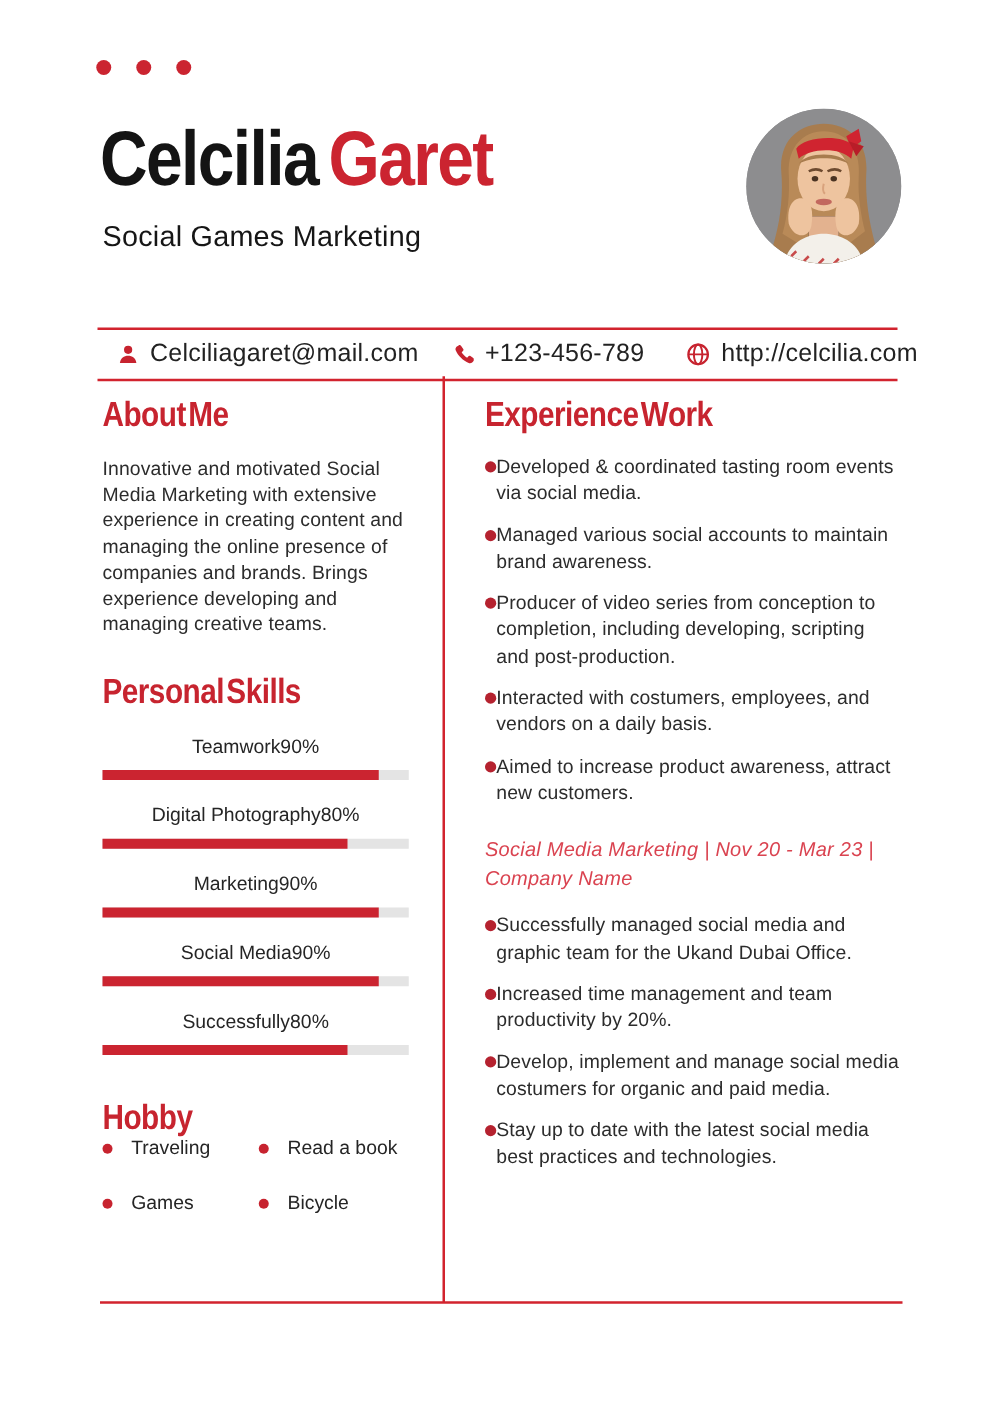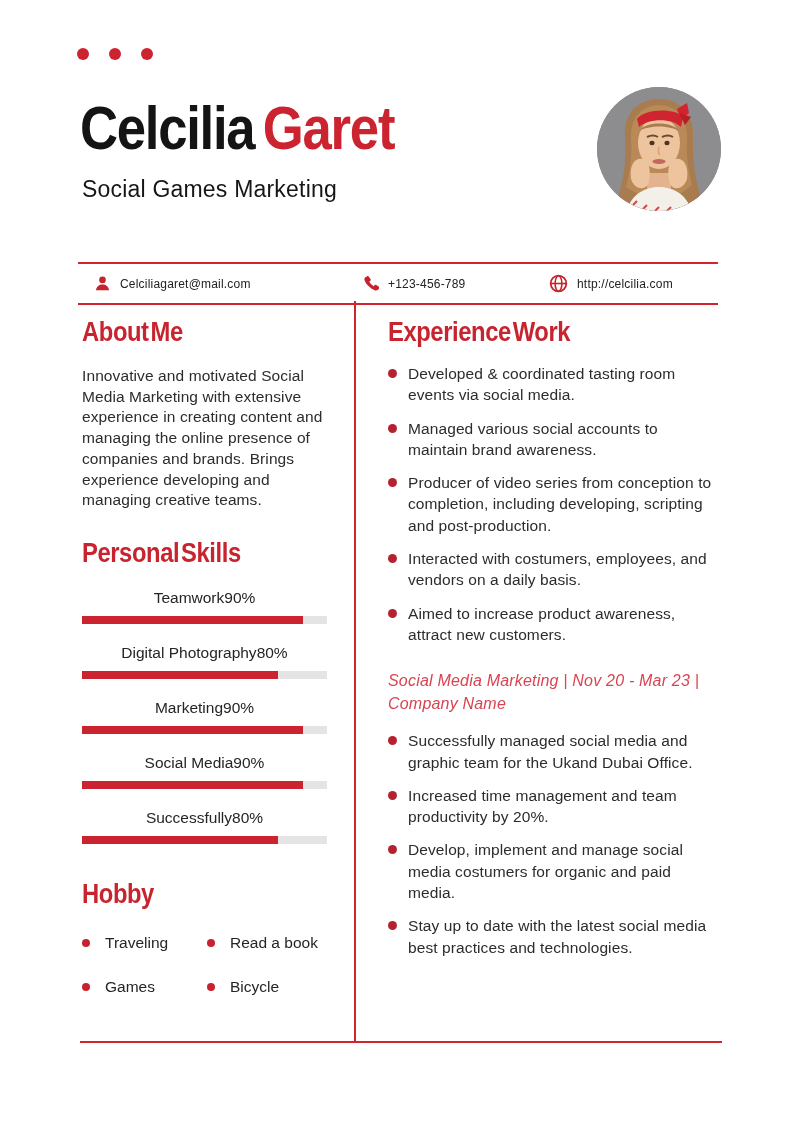--- a/index.html
+++ b/index.html
@@ -32,21 +32,21 @@
   }
   .avatar svg{display:block;width:100%;height:100%;}
   
   .contact{
     position:absolute;left:78px;top:262px;width:640px;height:39px;
     border-top:2px solid #d2232e;border-bottom:2px solid #d2232e;
   }
   .contact-item{
     position:absolute;top:0;height:100%;
     display:flex;align-items:center;gap:9px;
-    font-size:12px;color:#222;letter-spacing:.2px;
+    font-size:20px;color:#222;letter-spacing:.2px;
   }
   .contact-item svg{display:block;}
   .ci-email{left:16px;}
   .ci-phone{left:284px;}
   .ci-web{left:471px;}
   
   .divider-v{position:absolute;left:354px;top:301px;width:2px;height:741px;background:#d2232e;}
   .rule-bottom{position:absolute;left:80px;top:1041px;width:642px;height:2px;background:#d2232e;}
   .col-left{position:absolute;left:82px;top:316px;width:245px;}
   .col-right{position:absolute;left:388px;top:316px;width:332px;}
@@ -64,32 +64,32 @@
   .skills-title{margin-top:26px;}
   .skills-list{margin-top:6px;}
   .skill{margin-top:20px;}
   .skill-row{display:flex;justify-content:center;align-items:baseline;
     font-size:15.5px;color:#252525;}
   .skill-track{margin-top:9px;height:8px;background:#e4e4e4;}
   .skill-fill{height:100%;background:#cb2430;}
   
   .hobby-title{margin-top:34px;}
   .hobby-grid{
-    margin-top:24px;display:grid;grid-template-columns:125px 1fr;
+    display:grid;grid-template-columns:125px 1fr;
     row-gap:26px;
   }
   .hobby-item{display:flex;align-items:center;gap:15px;font-size:15.5px;color:#252525;}
   .hobby-item .bullet{flex:0 0 8px;width:8px;height:8px;border-radius:50%;background:#c7232f;}
   
   .job-meta{
     margin:16px 0 0 0;font-size:16px;line-height:23px;
     font-style:italic;color:#da4350;letter-spacing:.2px;
   }
   .bullets{margin-top:15px;}
-  .bullet-li{display:flex;gap:11px;margin-bottom:12px;}
+  .bullet-li{display:flex;margin-bottom:12px;}
   .bullet-li .bullet{flex:0 0 9px;width:9px;height:9px;border-radius:50%;background:#b5222f;margin-top:6px;}
   .bullet-li .btext{font-size:15.5px;line-height:21.3px;color:#2c2c2c;letter-spacing:.1px;}
   .job2-meta{margin-top:24px;}
 </style>
 </head>
 <body>
 
 <div class="page">
 
   <div class="dots">

